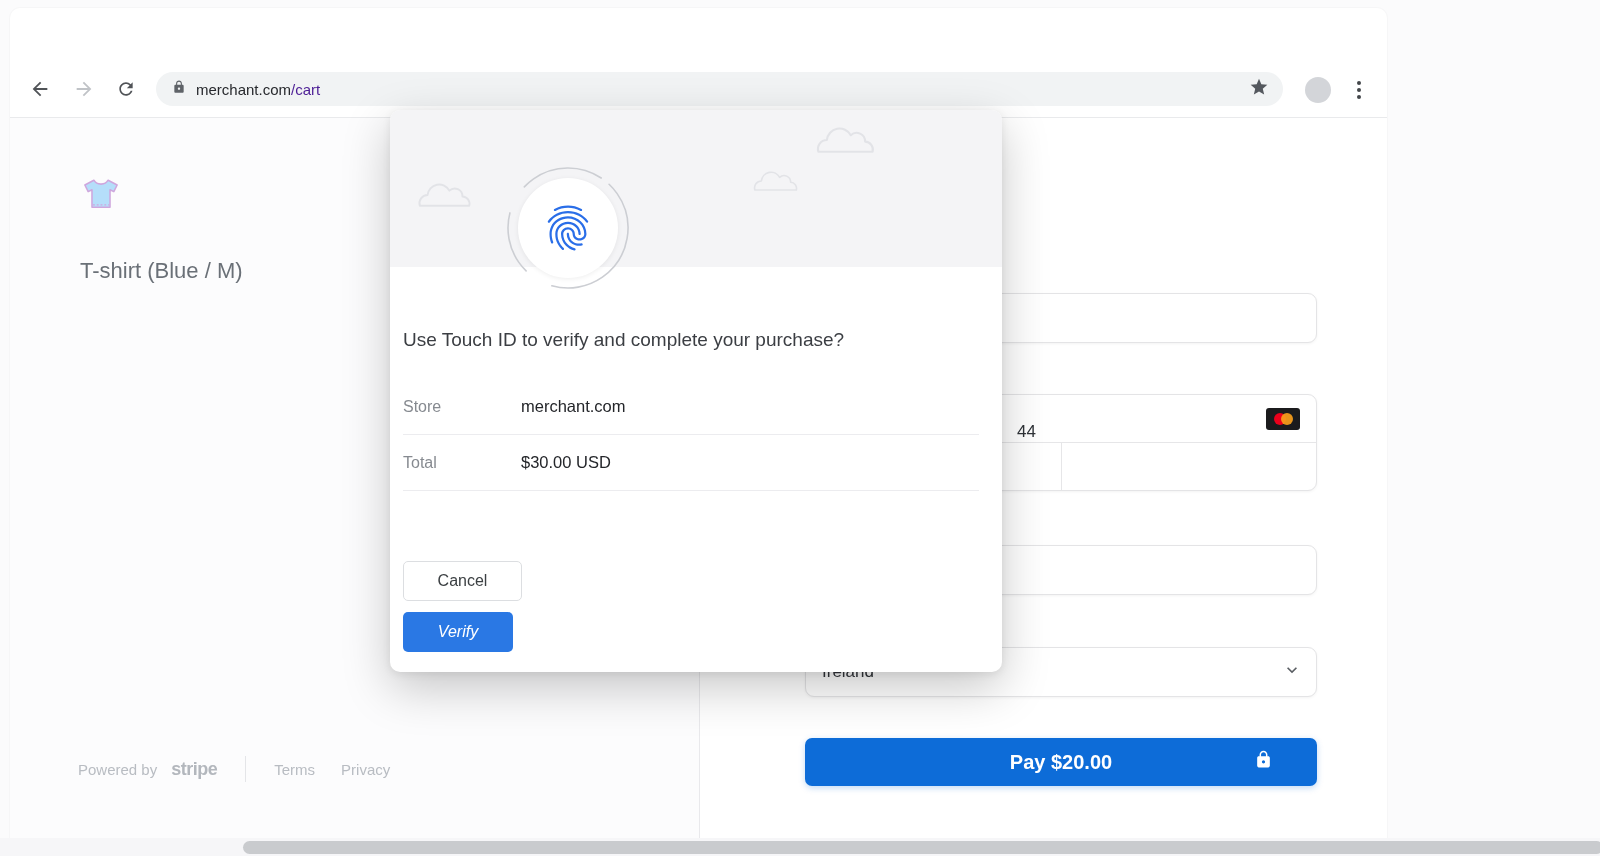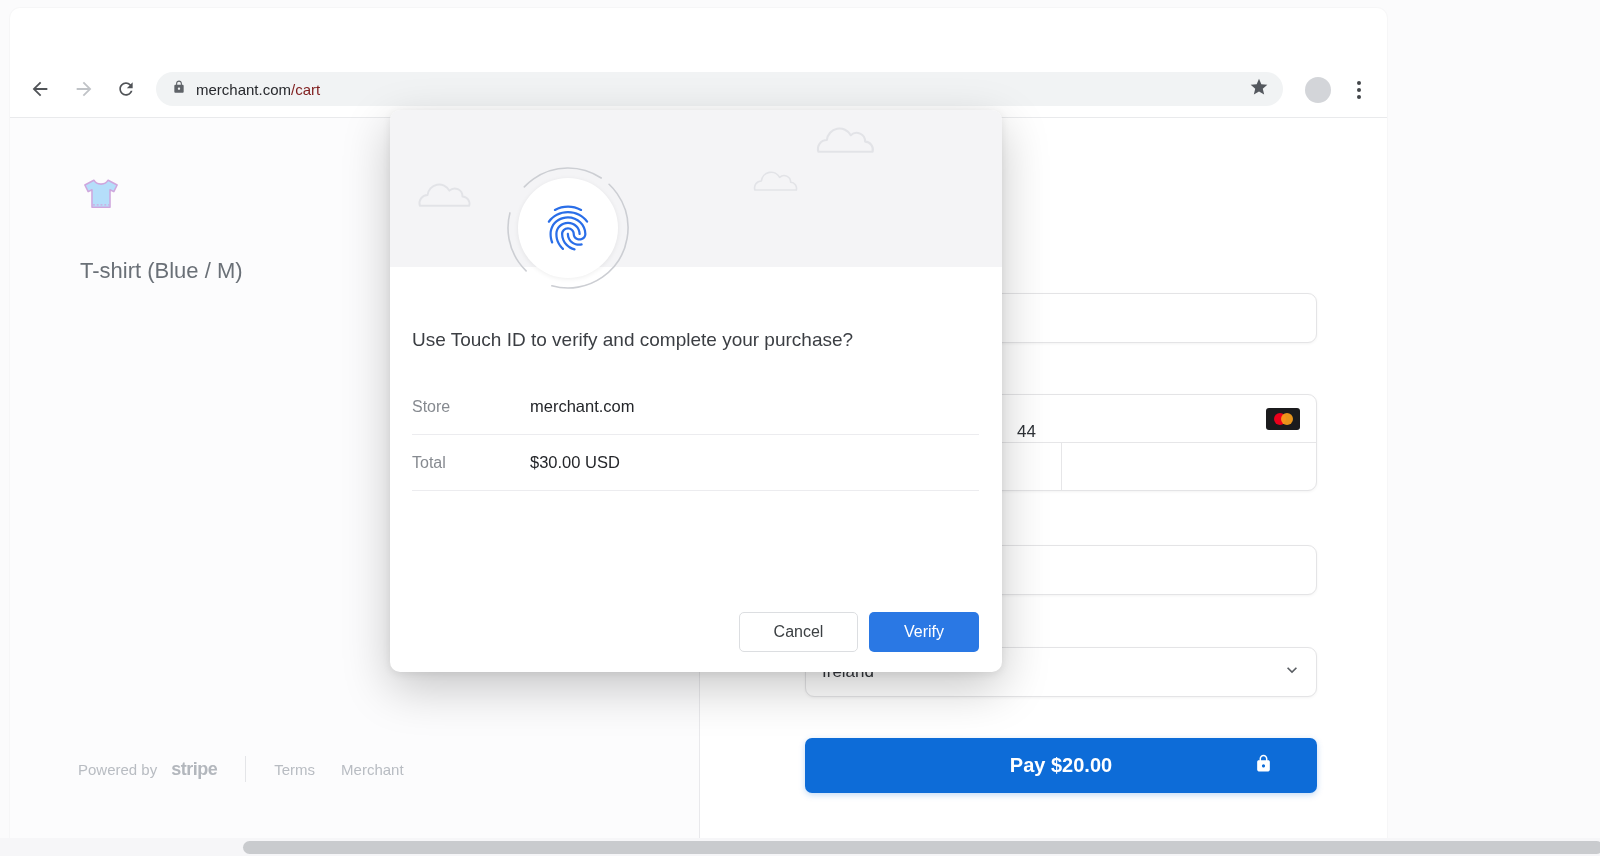--- a/index.html
+++ b/index.html
@@ -20,21 +20,21 @@
   .tab-title { margin-left:11px; font-size:14px; color:#26282b; flex:1; white-space:nowrap; overflow:hidden; }
   .tab-close { font-size:17px; color:#5f6368; line-height:1; cursor:default; }
   .newtab { position:absolute; left:452px; top:10px; width:30px; height:32px; display:flex; align-items:center; justify-content:center;
             font-size:24px; font-weight:300; color:#5f6368; }
 
   .toolbar { position:absolute; left:0; top:52px; width:1377px; height:58px; background:#fff; border-bottom:1px solid #e9eaec; }
   .nav-ic { position:absolute; top:17px; width:24px; height:24px; display:flex; align-items:center; justify-content:center; }
   .urlpill { position:absolute; left:146px; top:12px; width:1127px; height:34px; background:#f1f3f4; border-radius:17px;
              display:flex; align-items:center; padding:0 14px 0 16px; }
   .url-text { margin-left:10px; font-size:15px; flex:1; }
-  .url-domain { color:#27292d; } .url-path { color:#7f1d1d; }
+  .url-domain { color:#27292d; } .url-path { color:#4c1d95; }
   .avatar { position:absolute; left:1295px; top:17px; width:26px; height:26px; border-radius:50%; background:#d3d5d9; }
   .kebab { position:absolute; left:1340px; top:17px; width:18px; height:26px; display:flex; flex-direction:column;
            align-items:center; justify-content:center; gap:3px; }
   .kebab span { width:4px; height:4px; border-radius:50%; background:#43464a; }
 
   
   .content { position:absolute; left:0; top:110px; width:1377px; height:720px; background:#fff; overflow:hidden; }
   .left-pane { position:absolute; left:0; top:0; width:690px; height:720px; background:#fcfcfd; border-right:1px solid #e9e9ec; }
   .product-icon { position:absolute; left:72px; top:58px; }
   .product-name { position:absolute; left:70px; top:140px; font-size:22px; color:#6a7077; }
@@ -61,53 +61,53 @@
   .mc-circles i { display:block; width:12px; height:12px; border-radius:50%; }
   .mc-red { background:#eb001b; } .mc-orange { background:#f79e1b; opacity:.92; margin-left:-5px; }
   .cvc-icon { width:34px; height:22px; position:relative; }
   .cvc-card { position:absolute; left:0; top:2px; width:28px; height:19px; background:#d7d8da; border-radius:3px; }
   .cvc-stripe { position:absolute; left:2px; top:9px; width:24px; height:5px; background:#f2f2f3; }
   .cvc-bubble { position:absolute; right:0; top:0; width:15px; height:15px; border-radius:50%; background:#67696e;
                 color:#fff; font-size:6px; display:flex; align-items:center; justify-content:center; border:1px solid #fff; }
   .f-empty2 { top:427px; height:50px; }
   .f-select { top:529px; height:50px; display:flex; align-items:center; }
   .select-value { margin-left:16px; font-size:17px; color:#32353a; }
-  .pay-btn { position:absolute; left:795px; top:620px; width:512px; height:55px; background:#0d6cd8; border:none; border-radius:7px;
+  .pay-btn { position:absolute; left:795px; top:620px; width:512px; height:48px; background:#0d6cd8; border:none; border-radius:7px;
              color:#fff; font-size:20px; font-weight:600; font-family:"Liberation Sans",sans-serif;
              display:flex; align-items:center; justify-content:center; box-shadow:0 2px 6px rgba(13,108,216,0.25); }
   .pay-lock { position:absolute; right:44px; top:50%; transform:translateY(-50%); }
 
   
   .scroll-strip { position:absolute; left:0; top:838px; width:1600px; height:18px; background:#f6f6f8; }
   .scroll-thumb { position:absolute; left:243px; top:3px; width:1360px; height:13px; background:#c9cbce; border-radius:7px; }
 
   
   .modal { position:absolute; left:390px; top:110px; width:612px; height:562px; background:#fff; border-radius:10px;
            box-shadow:0 16px 48px rgba(0,0,0,0.22), 0 2px 8px rgba(0,0,0,0.08); overflow:hidden; }
   .modal-header { position:relative; height:157px; background:#f4f4f6; }
   .cloud { position:absolute; }
   .cloud1 { left:24px; top:72px; } .cloud2 { left:360px; top:60px; } .cloud3 { left:422px; top:16px; }
   .fp-ring { position:absolute; left:114px; top:54px; }
   .fp-circle { position:absolute; left:128px; top:68px; width:100px; height:100px; border-radius:50%; background:#fff;
                box-shadow:0 1px 5px rgba(0,0,0,0.07); display:flex; align-items:center; justify-content:center; }
-  .modal-body { height:405px; padding:0 23px 20px 22px; display:flex; flex-direction:column; }
+  .modal-body { height:405px; padding:0 23px 20px 13px; display:flex; flex-direction:column; }
   .modal-title { margin-top:62px; font-size:19px; color:#3b3e43; }
   .modal-rows { margin-top:28px; }
   .m-row { display:flex; align-items:center; padding:15px 0; border-bottom:1px solid #ececef; min-height:56px; }
   .m-label { width:118px; font-size:16px; color:#868a90; }
   .m-value { font-size:16.5px; color:#24262a; }
   .mc-white { margin-left:auto; width:40px; height:30px; background:#fff; border:1px solid #e3e3e5; border-radius:4px;
               display:flex; flex-direction:column; align-items:center; justify-content:center; gap:1px; }
   .mc-white .mc-circles i { width:13px; height:13px; }
   .mc-word { font-size:4.5px; color:#9b9ea3; line-height:1; }
-  .modal-buttons { margin-top:auto; display:flex; justify-content:flex-end; gap:11px; }
+  .modal-buttons { margin-top:auto; display:flex; justify-content:flex-end; gap:11px;flex-direction:column; }
   .btn { height:40px; border-radius:5px; font-size:16px; font-family:"Liberation Sans",sans-serif;
          display:flex; align-items:center; justify-content:center; }
   .btn-cancel { width:119px; background:#fff; border:1px solid #dcdee1; color:#3c4043; }
-  .btn-verify { width:110px; background:#2a78e4; border:none; color:#fff; }
+  .btn-verify { width:110px; background:#2a78e4; border:none; color:#fff;font-style:italic; }
 </style>
 </head>
 <body>
 
 <div id="screen">
 
   <div class="window">
 
 
     <div class="toolbar">
@@ -155,21 +155,21 @@
             <path d="M12.5 3.5 L3 8.5 6.5 15.5 10.5 13.5 10.5 32 29.5 32 29.5 13.5 33.5 15.5 37 8.5 27.5 3.5 C26 6.2 23.2 7.6 20 7.6 16.8 7.6 14 6.2 12.5 3.5 Z" fill="#b5defa" stroke="#cfa6dd" stroke-width="1.6" stroke-linejoin="round"></path>
             <path d="M11.5 29.5 H28.5" stroke="#cfa6dd" stroke-width="1.3" stroke-dasharray="2 2"></path>
           </svg>
         </span>
         <div class="product-name">T-shirt (Blue / M)</div>
         <div class="page-footer">
           <span>Powered by</span>
           <span class="stripe-logo">stripe</span>
           <span class="footer-sep"></span>
           <span class="footer-link">Terms</span>
-          <span class="footer-link">Merchant</span>
+          <span class="footer-link">Privacy</span>
         </div>
       </div>
 
       <div class="field f-email"></div>
 
       <div class="field card-group">
         <div class="cg-row1">
           <span class="card-visible">44</span>
           <span class="badge-right mc-black">
             <span class="mc-circles">

